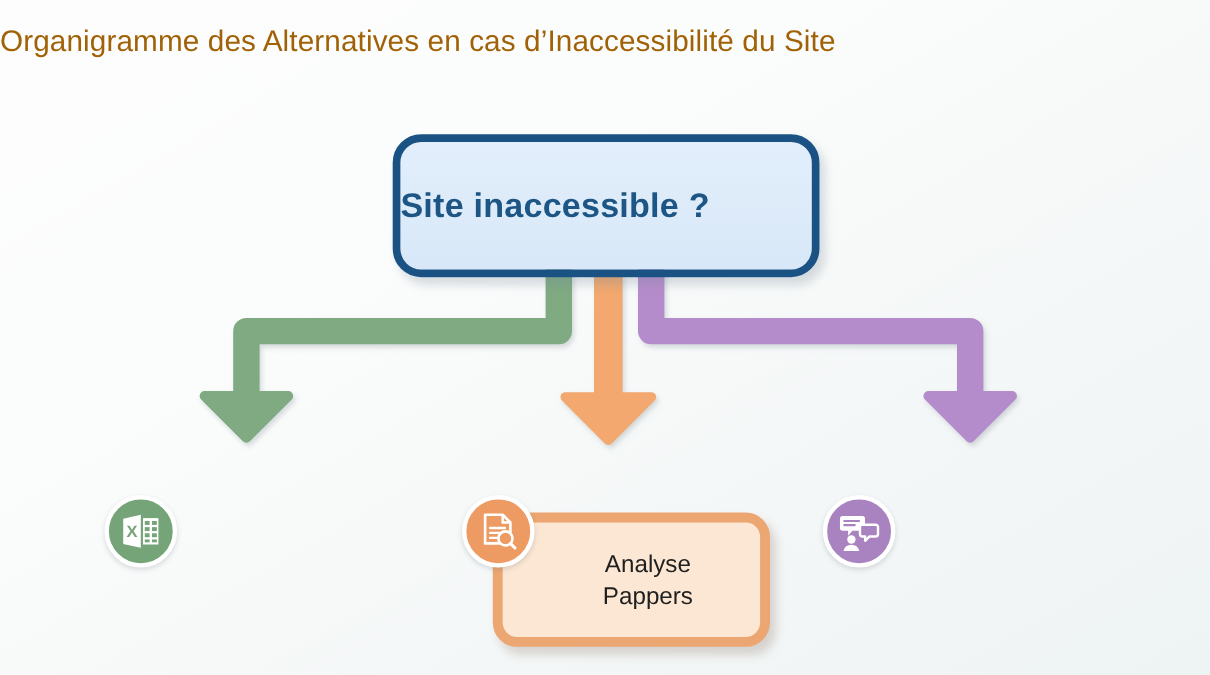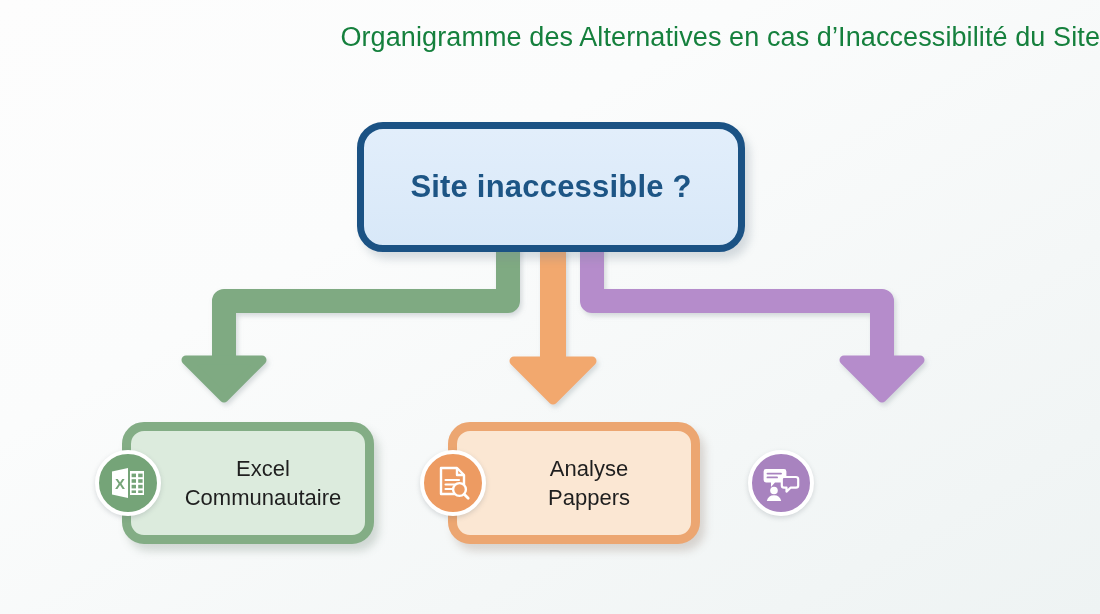--- a/index.html
+++ b/index.html
@@ -19,25 +19,25 @@
     width: 1100px;
     height: 614px;
   }
 
   
   #title {
     position: absolute;
     left: 0;
     top: 22px;
     width: 1100px;
-    text-align: right;
+    text-align: left;
     font-size: 27px;
     font-weight: 400;
     letter-spacing: 0.1px;
-    color: #15803d;
+    color: #a16207;
     white-space: nowrap;
   }
 
   
   #connectors {
     position: absolute;
     left: 0;
     top: 0;
     width: 1100px;
     height: 614px;
@@ -49,21 +49,21 @@
     left: 357px;
     top: 122px;
     width: 388px;
     height: 130px;
     box-sizing: border-box;
     border: 7px solid #1b5284;
     border-radius: 26px;
     background: linear-gradient(180deg, #e2eefb 0%, #d8e8f8 100%);
     display: flex;
     align-items: center;
-    justify-content: center;
+    justify-content: flex-start;
     box-shadow: 5px 7px 9px rgba(120, 135, 150, 0.28);
   }
   #root-label {
     font-size: 31px;
     font-weight: bold;
     color: #1d5585;
     letter-spacing: 0.2px;
     white-space: nowrap;
   }
 
@@ -96,20 +96,21 @@
     border-color: #83ad85;
     background: #dcebdd;
     box-shadow: 5px 7px 9px rgba(120, 140, 125, 0.3);
   }
   #leaf-pappers {
     left: 448px;
     width: 252px;
     border-color: #eca671;
     background: #fbe7d3;
     box-shadow: 5px 7px 9px rgba(150, 130, 115, 0.3);
+    margin-top: 44px;
   }
   #leaf-forums {
     left: 775px;
     width: 252px;
     border-color: #b088c4;
     background: #eddff1;
     box-shadow: 5px 7px 9px rgba(135, 120, 145, 0.3);
   }
 
   
@@ -157,24 +158,20 @@
     <g filter="url(#armShadow)">
       <path d="M 592 248 L 592 301 L 882 301 L 882 366" fill="none" stroke="#b58ccb" stroke-width="24" stroke-linecap="round" stroke-linejoin="round"></path>
       <path d="M 882 398 L 844 360 L 920 360 Z" fill="#b58ccb" stroke="#b58ccb" stroke-width="9" stroke-linejoin="round"></path>
     </g>
   </svg>
 
   <div id="root-node">
     <span id="root-label">Site inaccessible ?</span>
   </div>
 
-  <div id="leaf-excel" class="leaf">
-    <span class="leaf-label">Excel
-Communautaire</span>
-  </div>
   <div id="icon-excel" class="icon-badge">
     <svg width="38" height="38" viewBox="0 0 38 38" xmlns="http://www.w3.org/2000/svg">
 
       <path d="M3 7.5 L19 4 L19 34 L3 30.5 Z" fill="#ffffff"></path>
       <text x="11" y="24.5" font-family="Liberation Sans, sans-serif" font-size="15" font-weight="bold" fill="#75a478" text-anchor="middle">X</text>
 
       <rect x="21" y="7" width="14" height="24" fill="#ffffff"></rect>
       <rect x="22.6" y="9.6" width="4.4" height="3.6" fill="#75a478"></rect>
       <rect x="29.2" y="9.6" width="4.4" height="3.6" fill="#75a478"></rect>
       <rect x="22.6" y="15.2" width="4.4" height="3.6" fill="#75a478"></rect>

